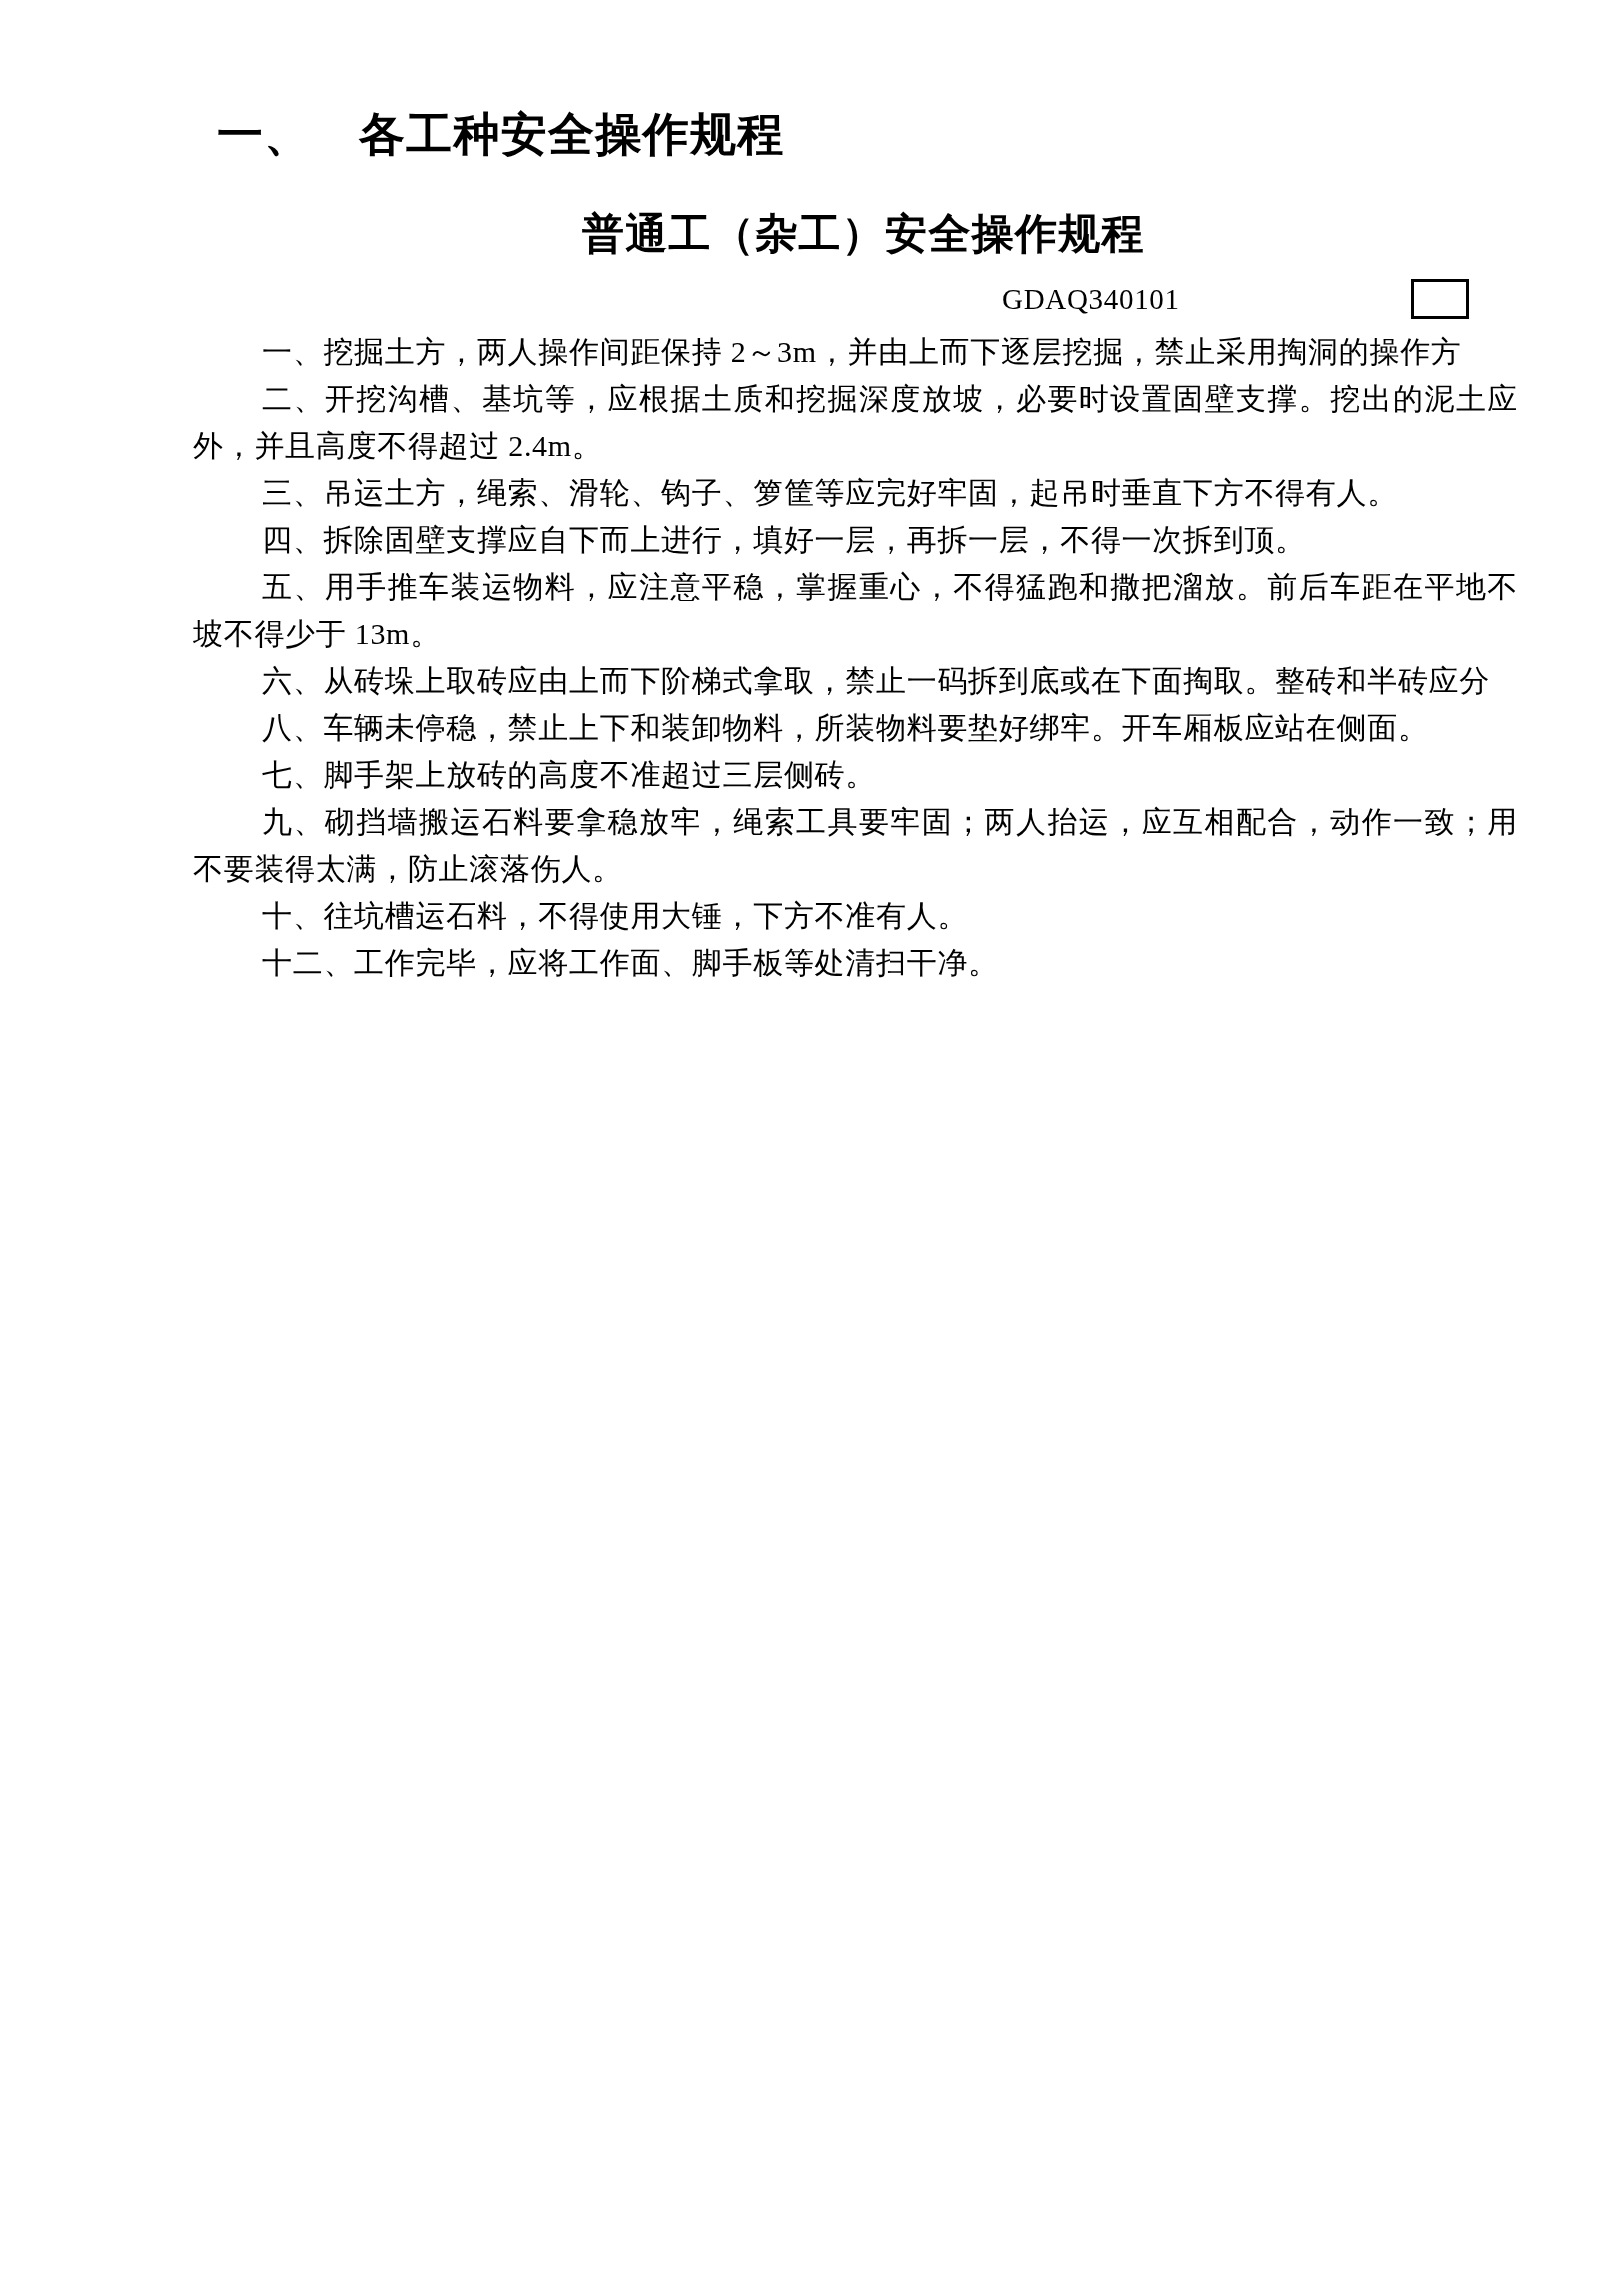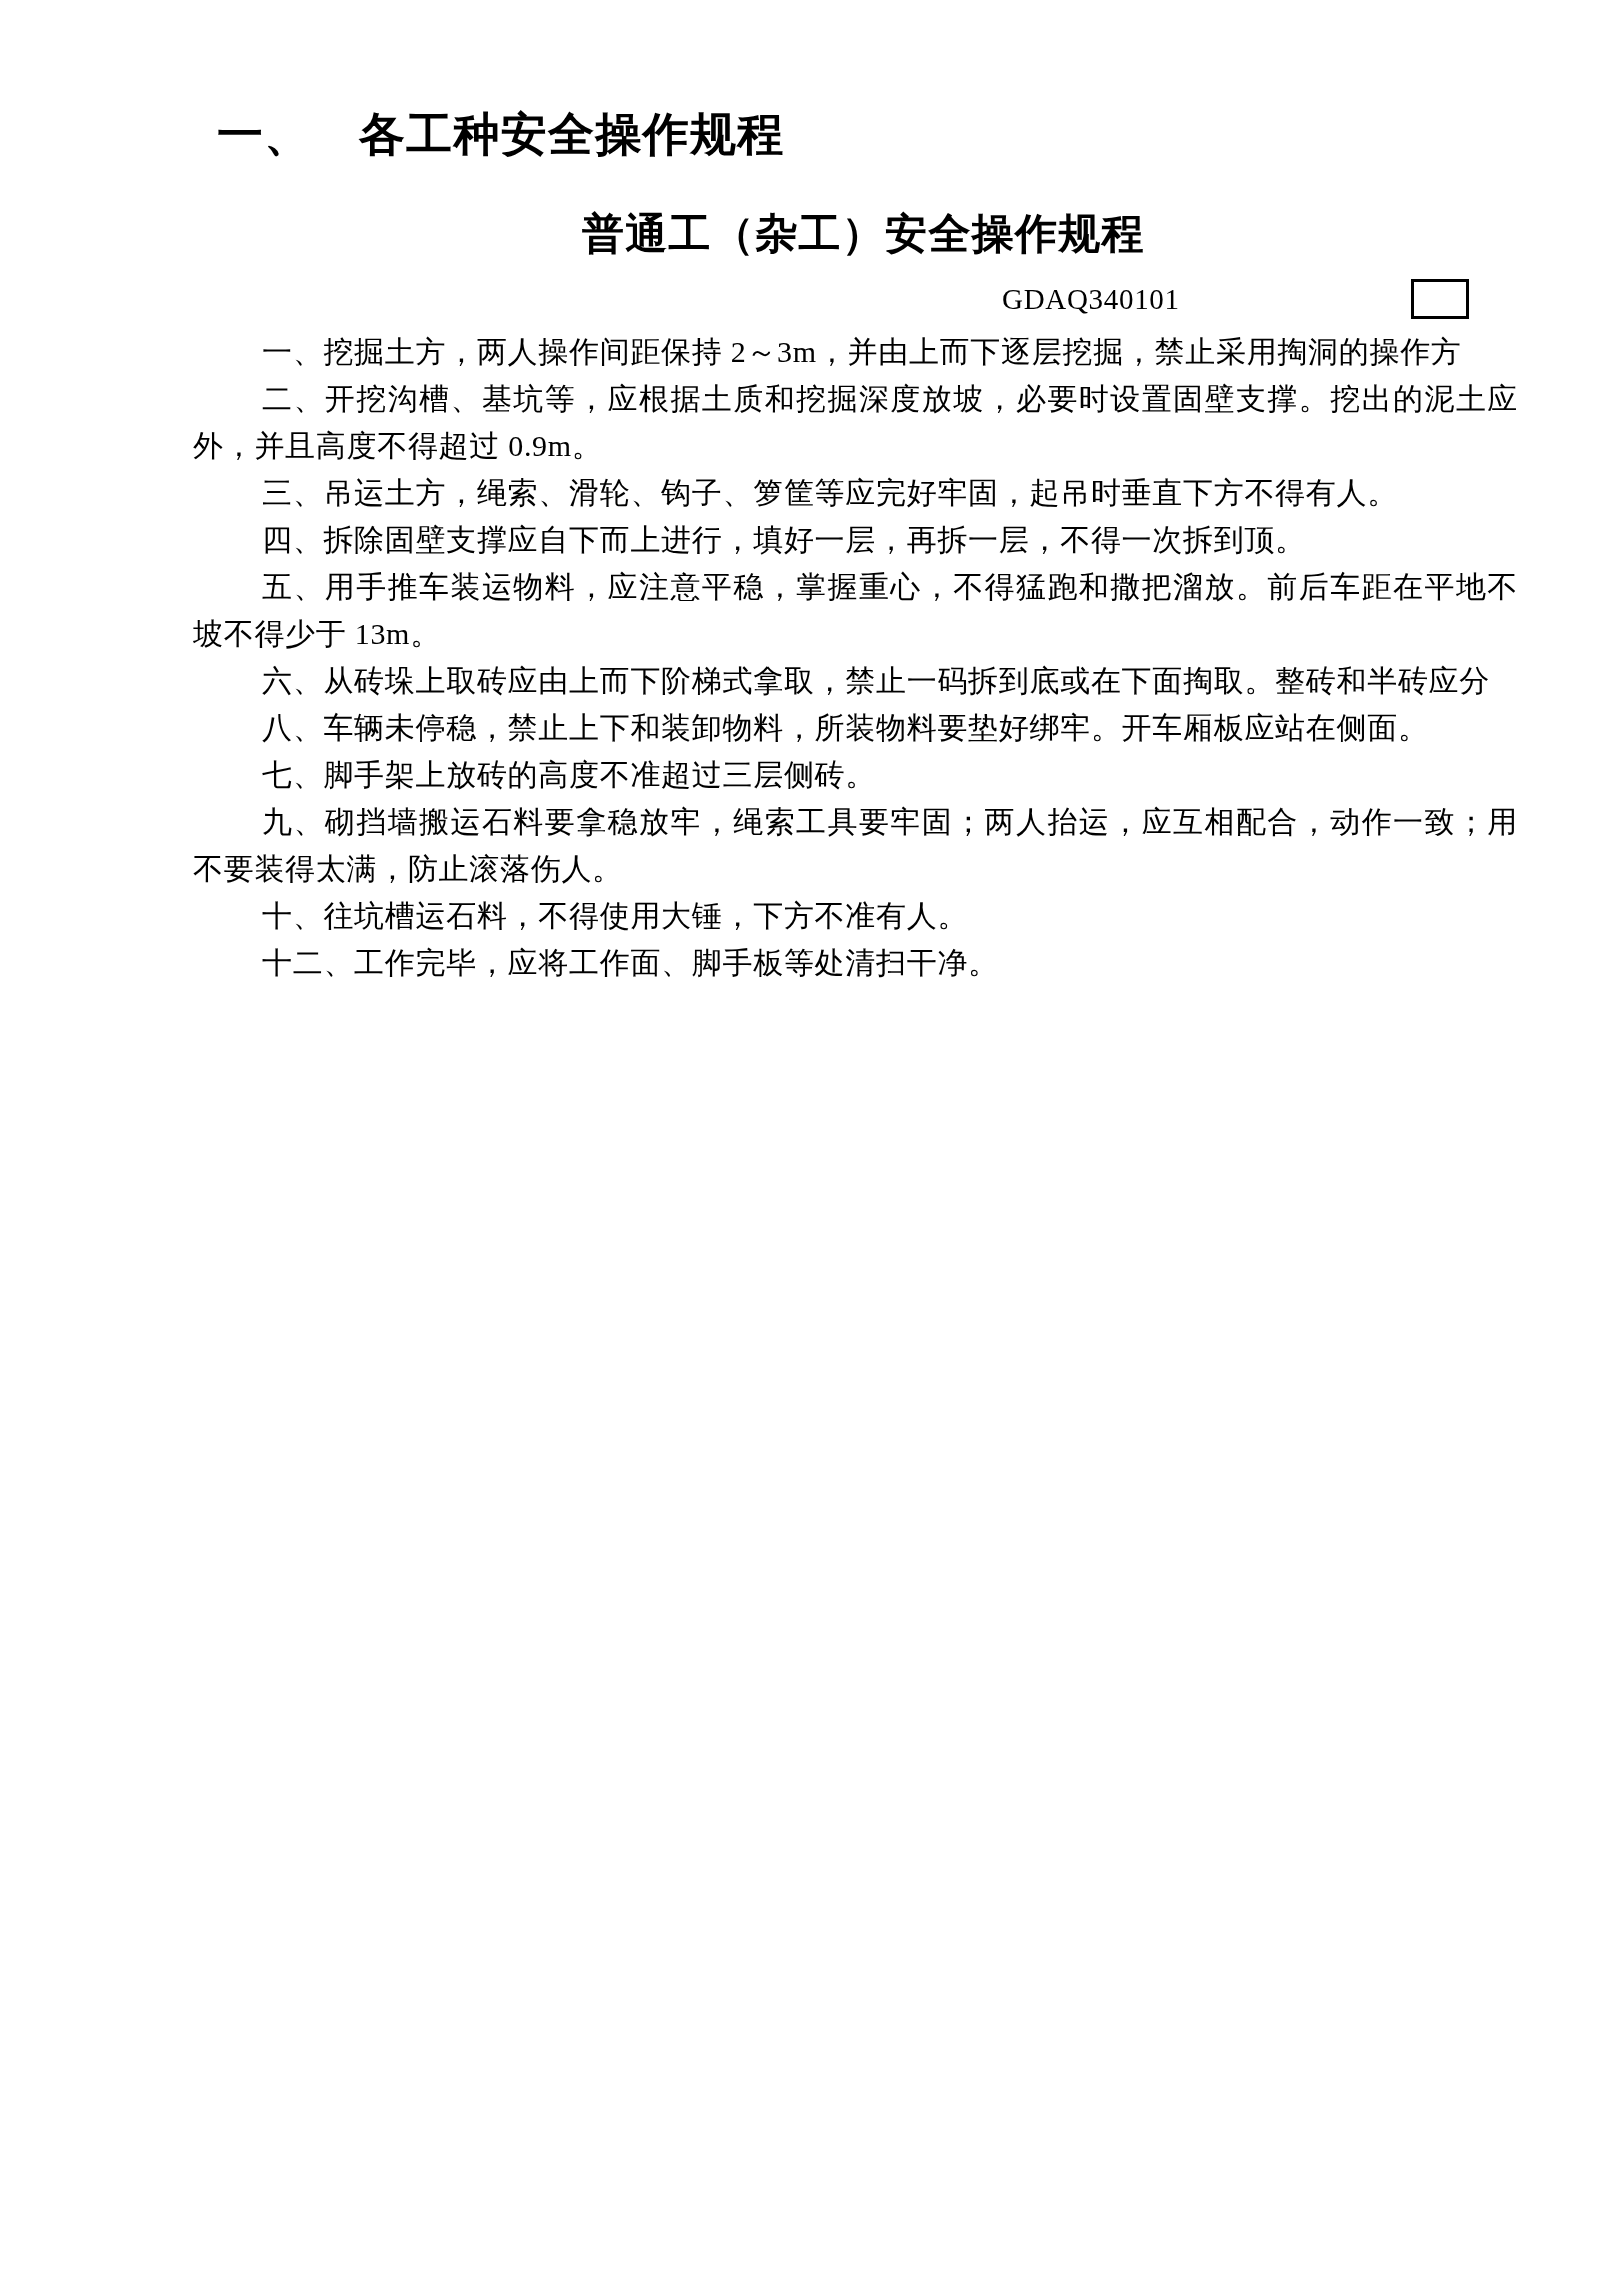--- a/index.html
+++ b/index.html
@@ -97,21 +97,21 @@
   <div class="doc-code">GDAQ340101</div>
 
   <div class="corner-box"></div>
 
   <div class="doc-body" id="doc-body">
       <div class="para">
         <div class="line first">一、挖掘土方，两人操作间距保持 2～3m，并由上而下逐层挖掘，禁止采用掏洞的操作方法。</div>
       </div>
       <div class="para">
         <div class="line first fill">二、开挖沟槽、基坑等，应根据土质和挖掘深度放坡，必要时设置固壁支撑。挖出的泥土应堆放在沟边 1m</div>
-        <div class="line">外，并且高度不得超过 0.9m。</div>
+        <div class="line">外，并且高度不得超过 2.4m。</div>
       </div>
       <div class="para">
         <div class="line first">三、吊运土方，绳索、滑轮、钩子、箩筐等应完好牢固，起吊时垂直下方不得有人。</div>
       </div>
       <div class="para">
         <div class="line first">四、拆除固壁支撑应自下而上进行，填好一层，再拆一层，不得一次拆到顶。</div>
       </div>
       <div class="para">
         <div class="line first fill">五、用手推车装运物料，应注意平稳，掌握重心，不得猛跑和撒把溜放。前后车距在平地不得少于 2m，下</div>
         <div class="line">坡不得少于 13m。</div>

